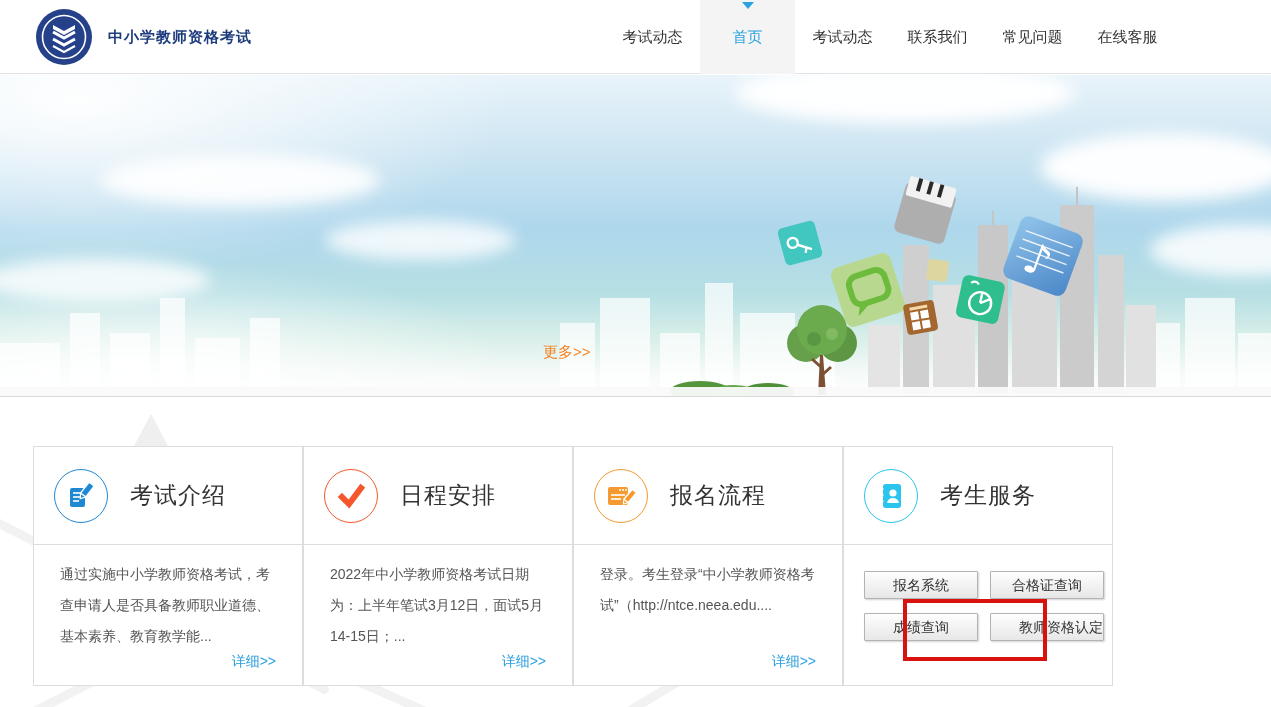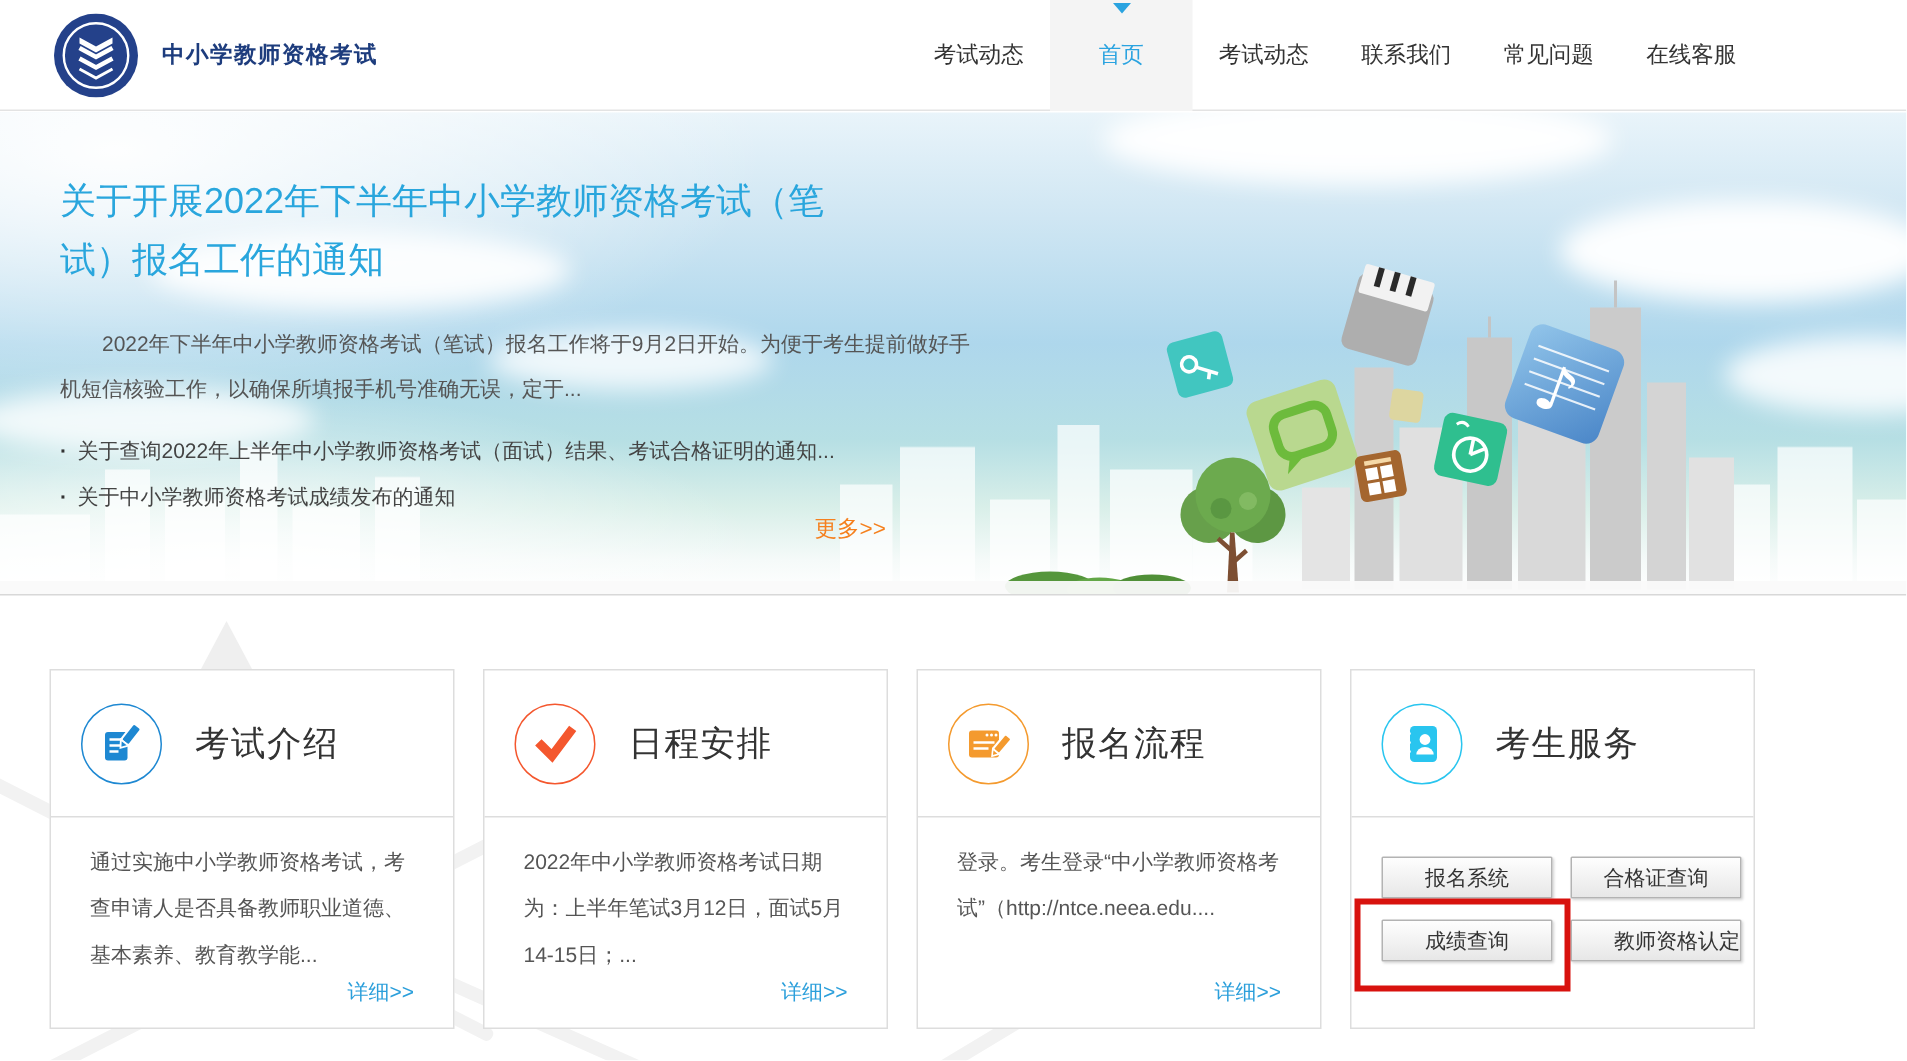--- a/index.html
+++ b/index.html
@@ -43,21 +43,21 @@
   .bg-tri { left:134px; top:414px; width:0; height:0;
             border-left:17px solid transparent; border-right:17px solid transparent;
             border-bottom:32px solid #efefef; }
   .bg-bar { height:9px; background:#f2f2f2; border-radius:4px; }
   .bg-bar1 { left:-50px; top:648px; width:400px; transform:rotate(-27deg); }
   .bg-bar2 { left:-50px; top:596px; width:400px; transform:rotate(27deg); }
   .bg-bar3 { left:520px; top:676px; width:320px; transform:rotate(-31deg); }
   .bg-bar4 { left:250px; top:700px; width:320px; transform:rotate(24deg); }
 
   
-  .cards { position:absolute; left:33px; top:446px; display:flex; gap:19px; z-index:2; }
+  .cards { position:absolute; left:33px; top:446px; display:flex; z-index:2; }
   .card { position:relative; width:270px; height:240px; background:#fff; border:1px solid #ddd; }
   .card-head { height:98px; border-bottom:1px solid #ddd; display:flex; align-items:center; padding-left:20px; }
   .icon-circle { width:54px; height:54px; border-radius:50%; border:1px solid #999; color:#999;
                  display:flex; align-items:center; justify-content:center; flex:none; background:#fff; }
   .card-title { margin-left:22px; font-size:23px; color:#333; letter-spacing:1px; }
   .card-body { padding:14px 26px 0; font-size:14px; color:#555; line-height:31px; }
   .card-link { position:absolute; right:26px; bottom:14px; font-size:14px; color:#2b9fdb; cursor:pointer; }
   .svc-btn { position:absolute; width:114px; height:28px; line-height:26px; text-align:center;
              background:linear-gradient(#fefefe,#e7e7e7); border:1px solid #b3b3b3; border-radius:1px;
              box-shadow:1px 1px 2px rgba(0,0,0,.18); font-size:14px; color:#333; cursor:pointer; }
@@ -202,28 +202,20 @@
         <path d="M821 292 L812 284 M822 300 L831 292" stroke="#7d4f33" stroke-width="3"></path>
         <ellipse cx="700" cy="316" rx="30" ry="10" fill="#55963c"></ellipse>
         <ellipse cx="733" cy="318" rx="22" ry="8" fill="#63a747"></ellipse>
         <ellipse cx="768" cy="317" rx="26" ry="9" fill="#4f8f37"></ellipse>
       </g>
 
       <rect x="0" y="312" width="1271" height="10" fill="#fafafa" opacity=".95"></rect>
       <line x1="0" y1="321.5" x2="1271" y2="321.5" stroke="#e2e2e2" stroke-width="1"></line>
     </svg>
 
-    <div class="hero-content">
-      <div class="hero-title">关于开展2022年下半年中小学教师资格考试（笔试）报名工作的通知</div>
-      <div class="hero-para">2022年下半年中小学教师资格考试（笔试）报名工作将于9月2日开始。为便于考生提前做好手机短信核验工作，以确保所填报手机号准确无误，定于...</div>
-      <div class="hero-news">
-        <div class="news-item">关于查询2022年上半年中小学教师资格考试（面试）结果、考试合格证明的通知...</div>
-        <div class="news-item">关于中小学教师资格考试成绩发布的通知</div>
-      </div>
-    </div>
     <div class="hero-more">更多&gt;&gt;</div>
   </div>
 
   <div class="bg-shape bg-tri"></div>
   <div class="bg-shape bg-bar bg-bar1"></div>
   <div class="bg-shape bg-bar bg-bar2"></div>
   <div class="bg-shape bg-bar bg-bar3"></div>
   <div class="bg-shape bg-bar bg-bar4"></div>
 
   <div class="cards">

